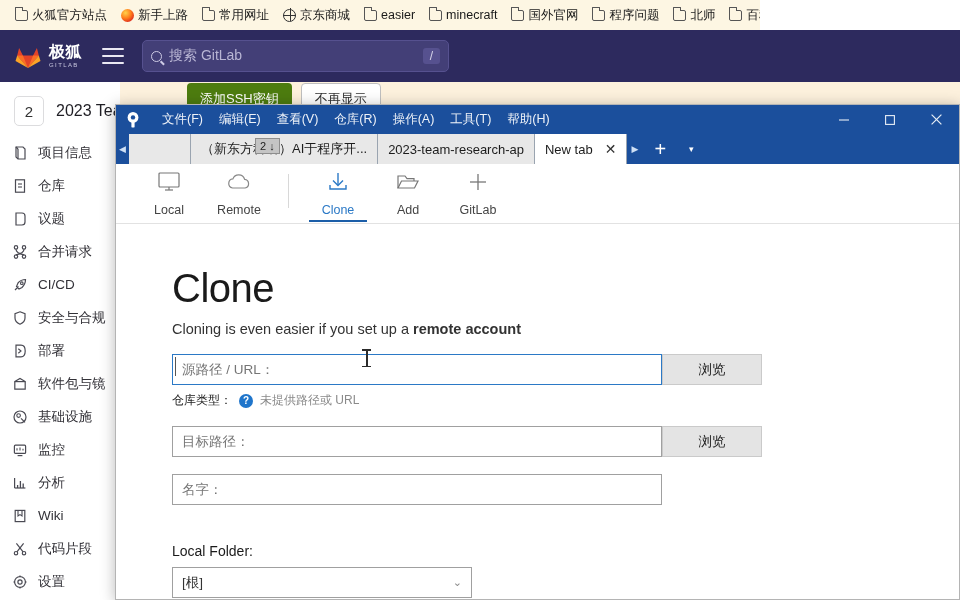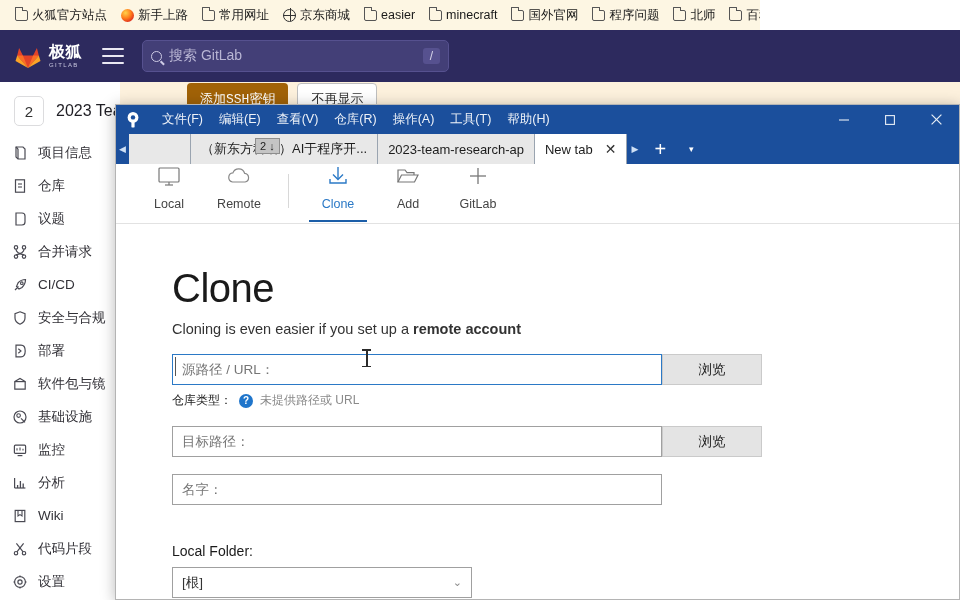--- a/index.html
+++ b/index.html
@@ -89,22 +89,22 @@
   .gl-body {
     position: absolute; left: 0; top: 82px; width: 960px; height: 518px;
     background: #fff;
   }
   .gl-alert {
     position: absolute; left: 120px; top: 0px; width: 840px; height: 36px;
     background: #fdf1dd;
   }
   .gl-alert-btns { position: absolute; left: 187px; top: 1px; display: flex; gap: 9px; align-items: center; }
   .btn-ssh {
-    background: #a16207; color: #fff; border: none; border-radius: 4px;
-    font-size: 13px; padding: 7px 13px; font-family: Liberation Mono, monospace;
+    background: #4d7c0f; color: #fff; border: none; border-radius: 4px;
+    font-size: 13px; padding: 7px 13px; font-family: Liberation Sans, sans-serif;
   }
   .btn-dismiss {
     background: #fff; color: #333; border: 1px solid #bfbfbf; border-radius: 4px;
     font-size: 13px; padding: 6px 13px; font-family: inherit;
   }
   .gl-project-row {
     position: absolute; left: 0; top: 8px; height: 42px; display: flex; align-items: center; gap: 12px;
     padding-left: 14px;
   }
   .proj-avatar {
@@ -188,21 +188,21 @@
   }
   .gk-newtab-plus { color: #fff; font-size: 20px; display: flex; align-items: center; padding: 0 12px; }
   .gk-newtab-caret { color: #fff; font-size: 9px; display: flex; align-items: center; padding: 0 11px; }
 
   .gk-toolbar {
     height: 60px; background: #fff; border-bottom: 1px solid #e2e2e2;
     display: flex; align-items: flex-start; padding-left: 18px; gap: 0px;
   }
   .tb-item {
     width: 70px; height: 58px; display: flex; flex-direction: column;
-    align-items: center; justify-content: flex-start; gap: 9px;
+    align-items: center; justify-content: center; gap: 9px;
     font-size: 12.5px; color: #444; position: relative;
   }
   .tb-item .tb-ic { height: 24px; display: flex; align-items: center; justify-content: center; }
   .tb-item.sel { color: #2b79c6; }
   .tb-item.sel::after {
     content: ""; position: absolute; left: 6px; right: 6px; bottom: 0; height: 2px; background: #1c5ea8;
   }
   .tb-sep { width: 1px; height: 34px; background: #d8d8d8; margin: 10px 14px 0 14px; }
 
   .gk-content { padding: 42px 0 0 56px; background: #fff; height: 406px; }

